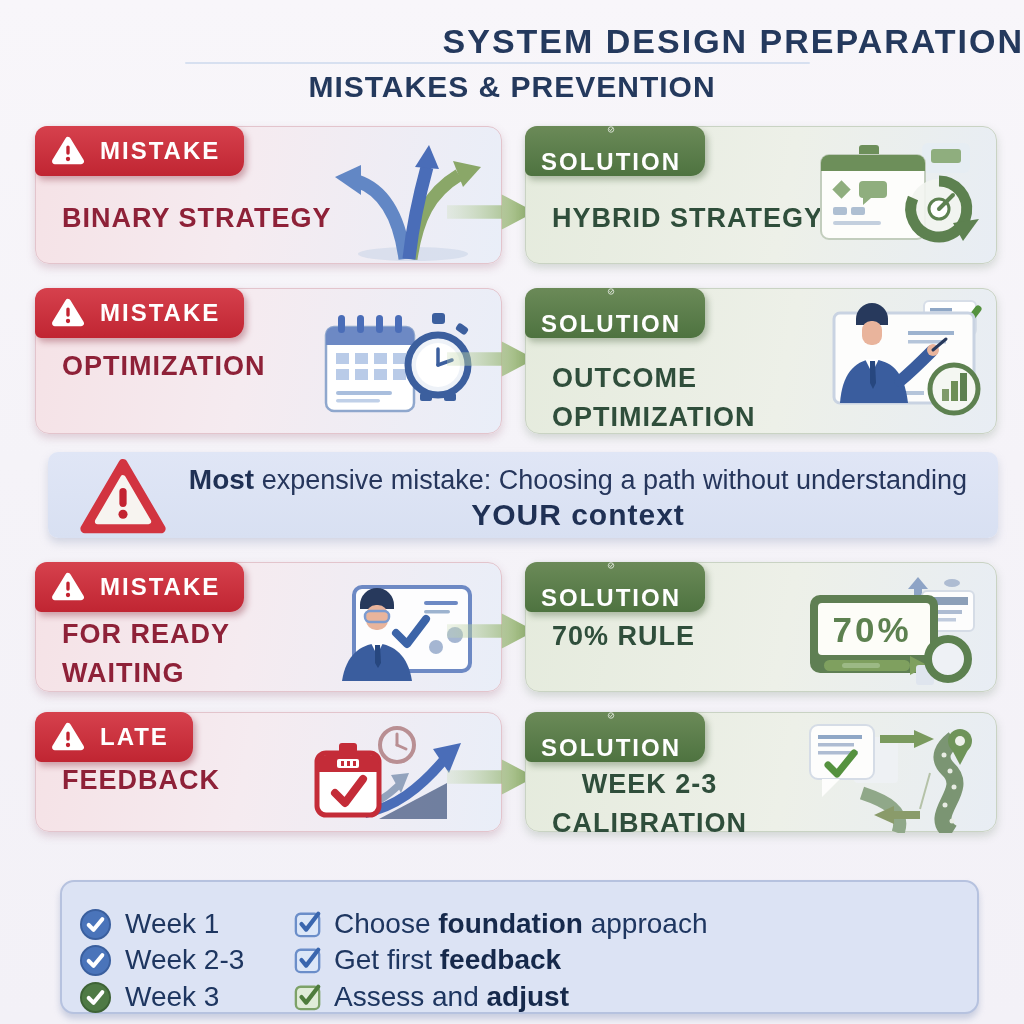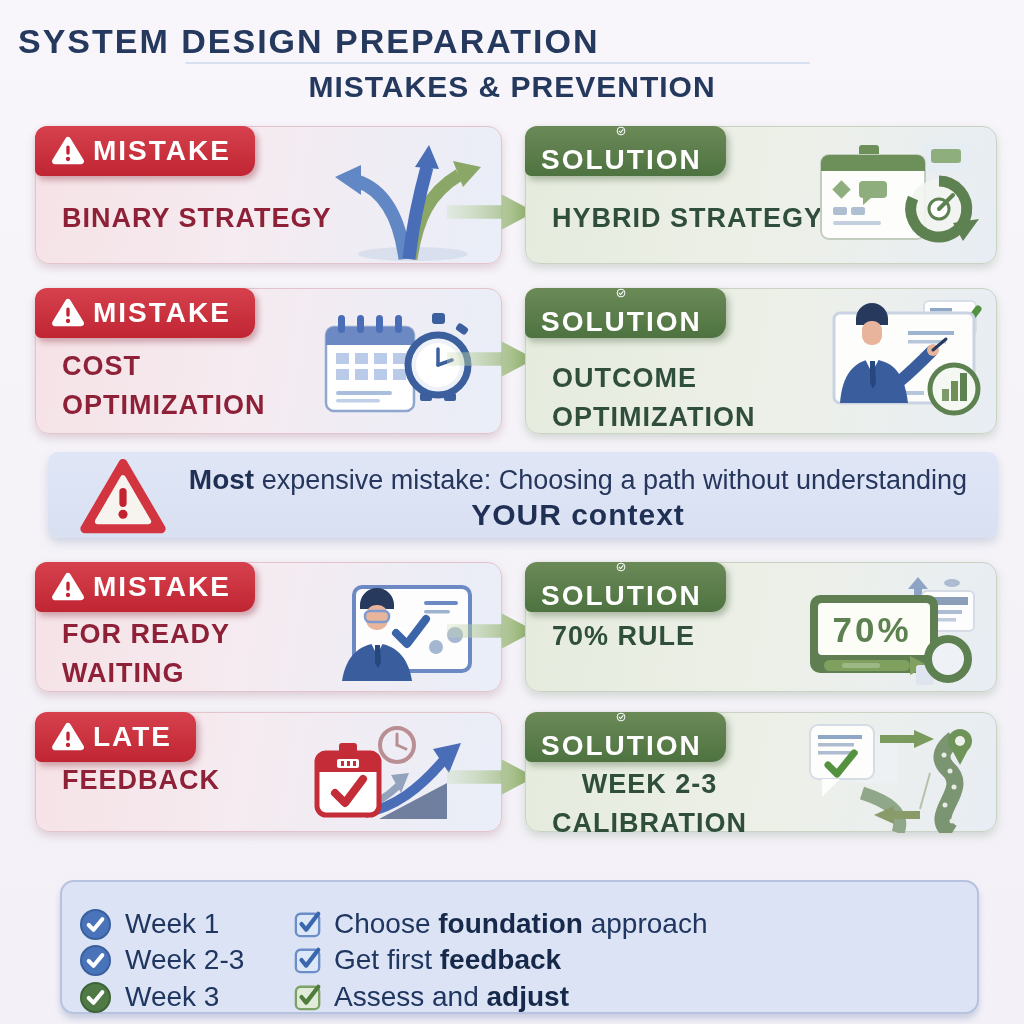--- a/index.html
+++ b/index.html
@@ -1,37 +1,37 @@
 <!DOCTYPE html>
 <html><head>
 <meta charset="utf-8">
 <style>
   html,body{margin:0;padding:0;background:#efecf3;}
   .page{position:relative;width:1024px;height:1024px;overflow:hidden;
     background:linear-gradient(180deg,#f8f6fa 0%,#f5f3f8 45%,#f3f1f7 100%);
     font-family:"Liberation Sans",sans-serif;}
   
-  .title1{position:absolute;left:0;right:0;top:22px;text-align:left;
+  .title1{position:absolute;left:0;right:0;top:22px;text-align:right;
     font-size:34px;font-weight:bold;letter-spacing:2px;color:#24395d;padding-left:18px;}
   .title-underline{position:absolute;left:185px;top:62px;width:625px;height:2px;
     background:#d7e0f0;border-radius:2px;}
   .title2{position:absolute;left:0;right:0;top:70px;text-align:center;
     font-size:30px;font-weight:bold;letter-spacing:1px;color:#24395d;}
   
   .card{position:absolute;border-radius:14px;}
   .m-card{left:35px;width:465px;
     background:linear-gradient(100deg,#f5e2e6 0%,#f5ebf0 45%,#e9eef8 100%);
     border:1px solid #e3c4cc;box-shadow:0 4px 8px rgba(170,120,140,.30);}
   .s-card{left:525px;width:470px;
     background:linear-gradient(100deg,#e5ebdd 0%,#edf0e8 55%,#e8edf4 100%);
     border:1px solid #c9d3c3;box-shadow:0 4px 8px rgba(130,150,130,.30);}
   .r1{top:126px;height:136px;} .r2{top:288px;height:144px;}
   .r3{top:562px;height:128px;} .r4{top:712px;height:118px;text-align:center;}
   .badge{position:absolute;top:-1px;left:-1px;height:50px;display:flex;align-items:center;
-    padding:0 24px 0 16px;gap:8px;color:#fff;font-weight:bold;font-size:28px;
+    padding:0 24px 0 16px;gap:15px;color:#fff;font-weight:bold;font-size:24px;
     letter-spacing:2px;border-radius:12px 12px 14px 6px;}
   .badge-red{background:linear-gradient(180deg,#d6414d,#c02532);
     box-shadow:3px 4px 6px rgba(130,30,45,.35);}
   .badge-green{background:linear-gradient(180deg,#6b8a58,#4e7340);
     box-shadow:3px 4px 6px rgba(60,90,50,.35);flex-direction:column;}
   .label{position:absolute;left:26px;font-weight:bold;font-size:27px;
     letter-spacing:1px;line-height:39px;}
   .m-label{color:#8e2138;} .s-label{color:#2f4e3b;}
   .icon-art{position:absolute;}
   
@@ -134,21 +134,20 @@
   <div class="card m-card r2">
     <div class="badge badge-red">
       <svg width="34" height="30" viewBox="0 0 36 32">
         <path d="M18 4 L32 27 L4 27 Z" fill="#fff" stroke="#fff" stroke-width="6" stroke-linejoin="round"></path>
         <rect x="16.2" y="10" width="3.6" height="10" rx="1.8" fill="#c32331"></rect>
           <circle cx="18" cy="24.5" r="2.3" fill="#c32331"></circle>
       </svg>
       <span>MISTAKE</span>
     </div>
     <div class="label m-label" style="top:58px">
-      <div>COST</div>
         <div>OPTIMIZATION</div>
     </div>
     <svg class="icon-art" style="right:28px;top:14px" width="155" height="118" viewBox="0 0 155 118">
       <rect x="8" y="24" width="88" height="84" rx="8" fill="#fff" stroke="#8fa7cd" stroke-width="2.5"></rect>
       <path d="M8 32 a8 8 0 0 1 8-8 h72 a8 8 0 0 1 8 8 v10 H8 Z" fill="#6d89c4"></path>
       <rect x="20" y="12" width="7" height="18" rx="3.5" fill="#4a6db8"></rect>
       <rect x="39" y="12" width="7" height="18" rx="3.5" fill="#4a6db8"></rect>
       <rect x="58" y="12" width="7" height="18" rx="3.5" fill="#4a6db8"></rect>
       <rect x="77" y="12" width="7" height="18" rx="3.5" fill="#4a6db8"></rect>
       <rect x="18" y="50" width="13" height="11" fill="#b9cbe8"></rect>

